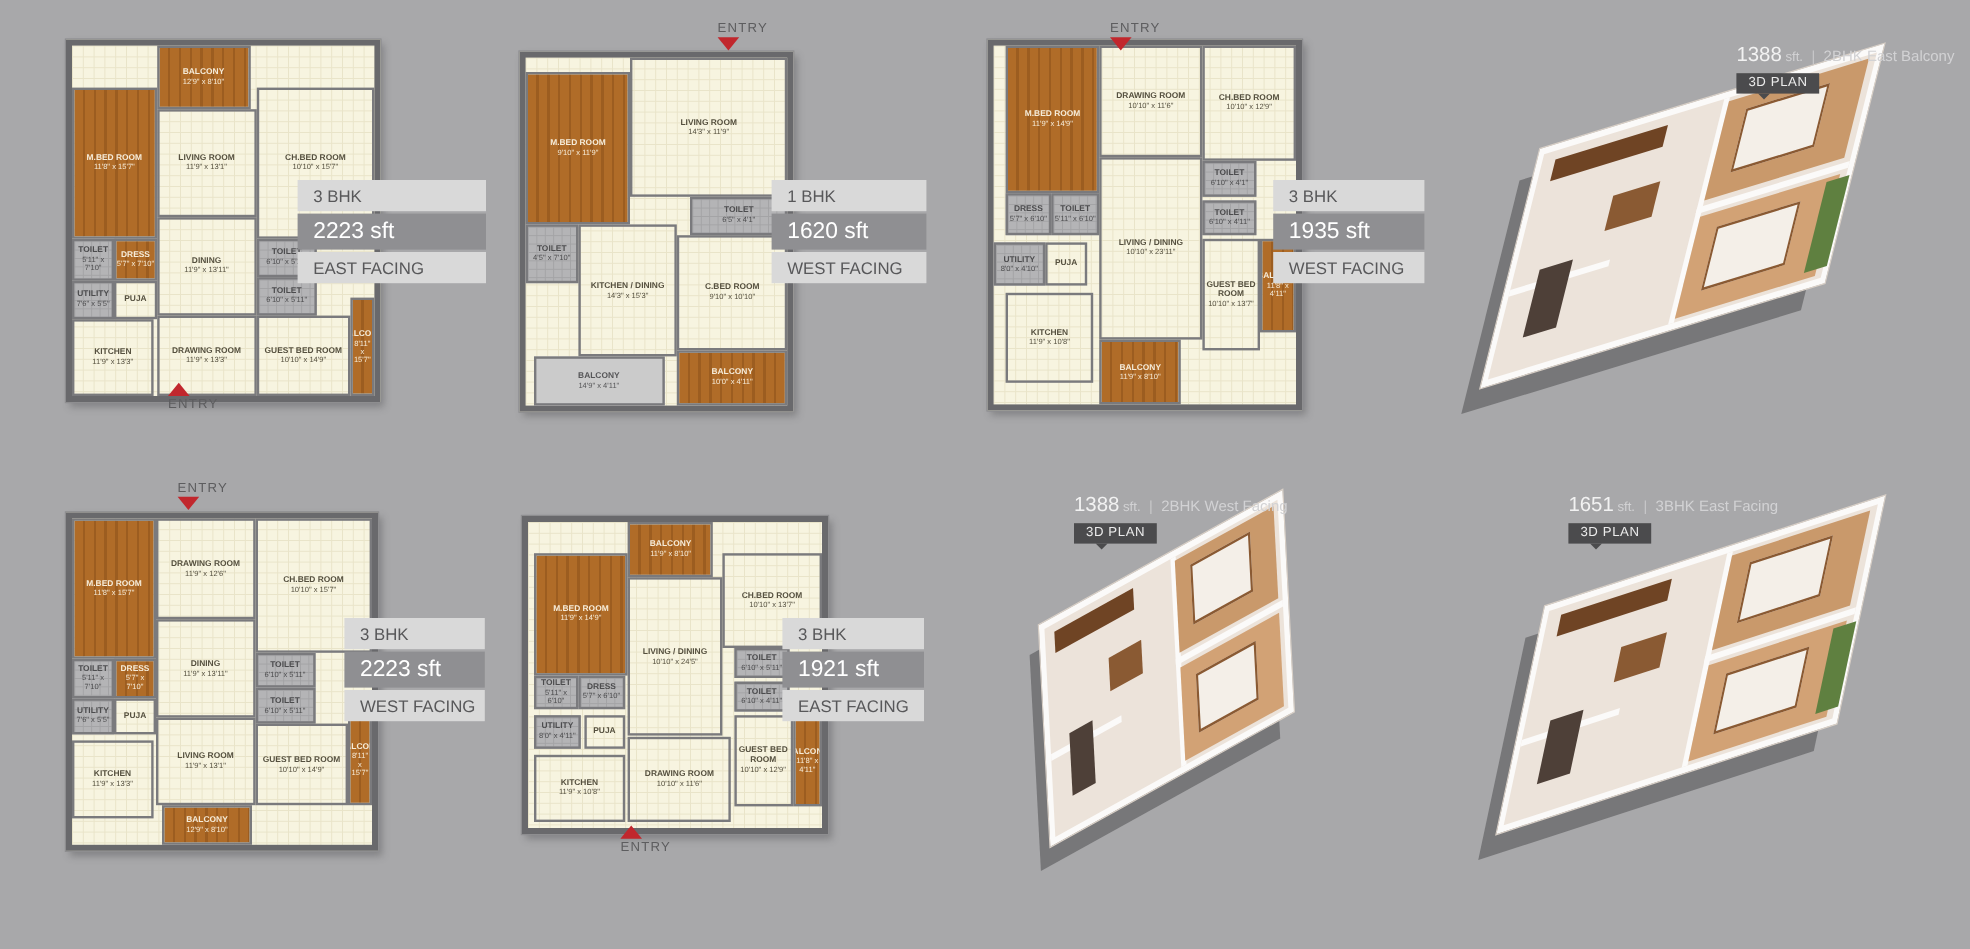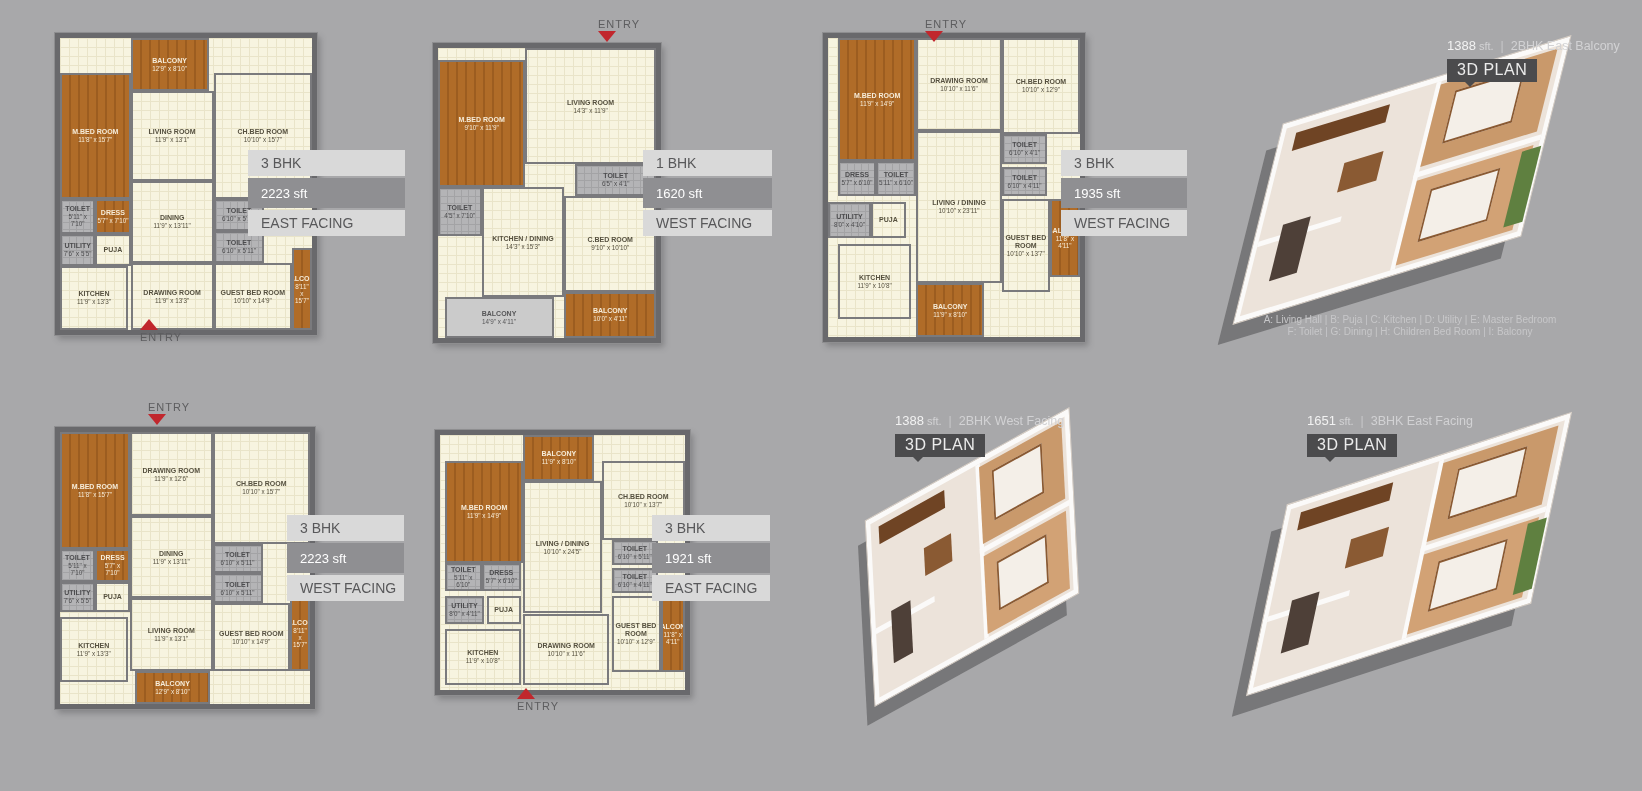--- a/index.html
+++ b/index.html
@@ -21,29 +21,29 @@
   .entry.bottom{flex-direction:column-reverse;}
   .entry-label{font-size:11px;color:#5d5d5f;letter-spacing:1px;}
   .entry-arrow{width:0;height:0;border-left:9px solid transparent;border-right:9px solid transparent;margin:1px 0;}
   .entry.top .entry-arrow{border-top:11px solid #c1272d;}
   .entry.bottom .entry-arrow{border-bottom:11px solid #c1272d;}
 
   
   .bands{position:absolute;display:flex;flex-direction:column;gap:2px;z-index:6;}
   .band{display:flex;align-items:center;padding-left:13px;box-sizing:border-box;}
   .band.light{background:#d9d9d9;color:#58585a;font-size:14px;height:26px;}
-  .band.dark{background:#8f8f92;color:#ffffff;font-size:13px;height:30px;}
+  .band.dark{background:#8f8f92;color:#ffffff;font-size:19px;height:30px;}
 
   
   .head3d{position:absolute;z-index:6;white-space:nowrap;}
-  .t-big{font-size:13px;color:#f2f2f2;}
+  .t-big{font-size:17px;color:#f2f2f2;}
   .t-sm{font-size:11px;color:#d2d2d4;margin-left:3px;}
   .t-sep{font-size:12px;color:#c8c8ca;margin:0 7px;}
   .t-desc{font-size:12.5px;color:#d2d2d4;}
-  .badge3d{display:inline-block;background:#4b4b4d;color:#ebebeb;font-size:16px;letter-spacing:.5px;padding:2px 10px 3px;margin-top:5px;position:relative;cursor:pointer;}
+  .badge3d{display:inline-block;background:#4b4b4d;color:#ebebeb;font-size:11px;letter-spacing:.5px;padding:2px 10px 3px;margin-top:5px;position:relative;cursor:pointer;}
   .badge3d::after{content:"";position:absolute;left:18px;bottom:-5px;border-left:5px solid transparent;border-right:5px solid transparent;border-top:5px solid #4b4b4d;}
   .legend{position:absolute;text-align:center;color:#c7c7c9;font-size:10px;line-height:11.5px;}
 
   .iso-wrap{position:absolute;}
   .iso{position:absolute;background:#ece3da;border:5px solid #fbfaf9;outline:1px solid #d9d0c7;}
   .iso-a{left:30px;top:14px;width:290px;height:166px;transform:rotate(-17deg) skewX(-31deg);box-shadow:-14px 18px 0 -2px rgba(70,70,72,.5);}
   .iso-b{left:28px;top:32px;width:222px;height:156px;transform:rotate(-29deg) skewX(-26deg);box-shadow:-12px 16px 0 -2px rgba(70,70,72,.5);}
   .iso-c{left:38px;top:28px;width:288px;height:158px;transform:rotate(-18deg) skewX(-30deg);box-shadow:-14px 18px 0 -2px rgba(70,70,72,.5);}
   .p{position:absolute;}
   .pw1{left:54%;top:0;width:5px;height:100%;background:#fbfaf9;}
@@ -397,24 +397,20 @@
       <i class="p pf1"></i>
       <i class="p pf2"></i>
       <i class="p pbed1"></i>
       <i class="p pbed2"></i>
       <i class="p psofa"></i>
       <i class="p pkit"></i>
       <i class="p ptbl"></i>
       <i class="p pgrn"></i>
     </div>
   </div>
-  <div class="legend" style="left:1240px;top:314px;width:340px;">
-    <div>A: Living Hall | B: Puja | C: Kitchen | D: Utility  | E: Master Bedroom</div>
-    <div>F: Toilet | G: Dining | H: Children Bed Room | I: Balcony</div>
-  </div>
 
   <div class="head3d" style="left:895px;top:411px;">
     <div>
       <span class="t-big">1388</span><span class="t-sm">sft.</span><span class="t-sep">|</span><span class="t-desc">2BHK West Facing</span>
     </div>
     <div class="badge3d">3D PLAN</div>
   </div>
   <div class="iso-wrap" style="left:828px;top:442px;width:305px;height:238px;">
     <div class="iso iso-b">
       <i class="p pw1"></i>

